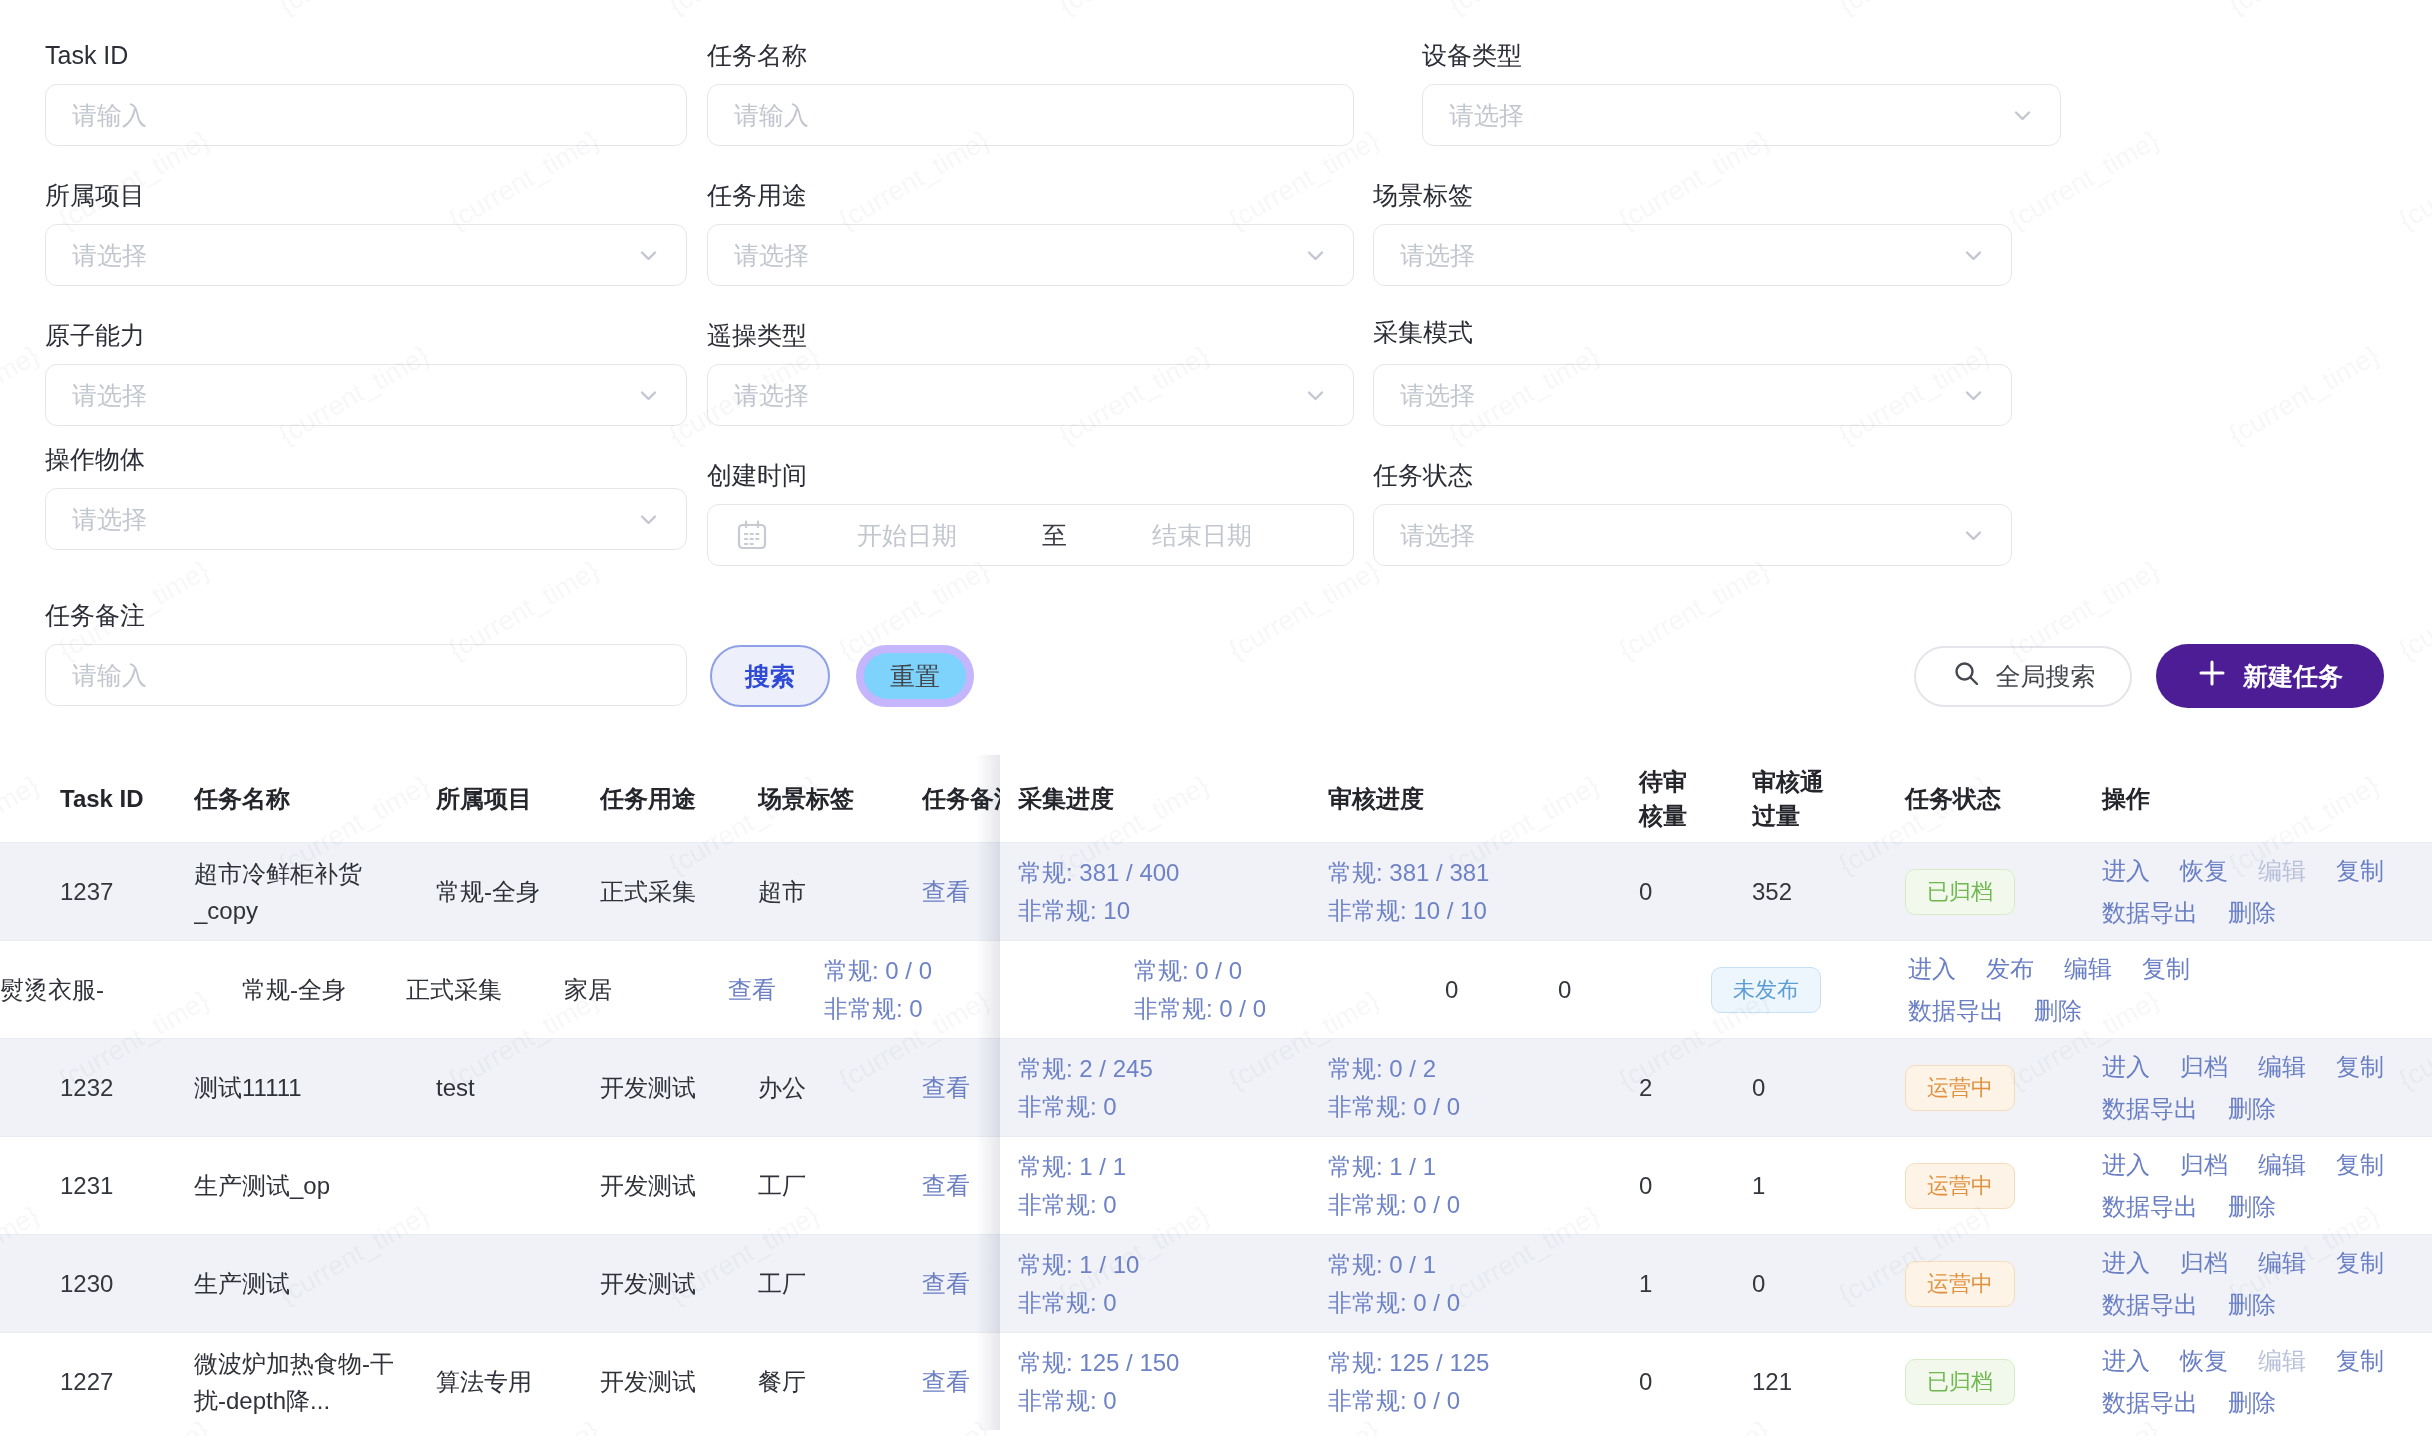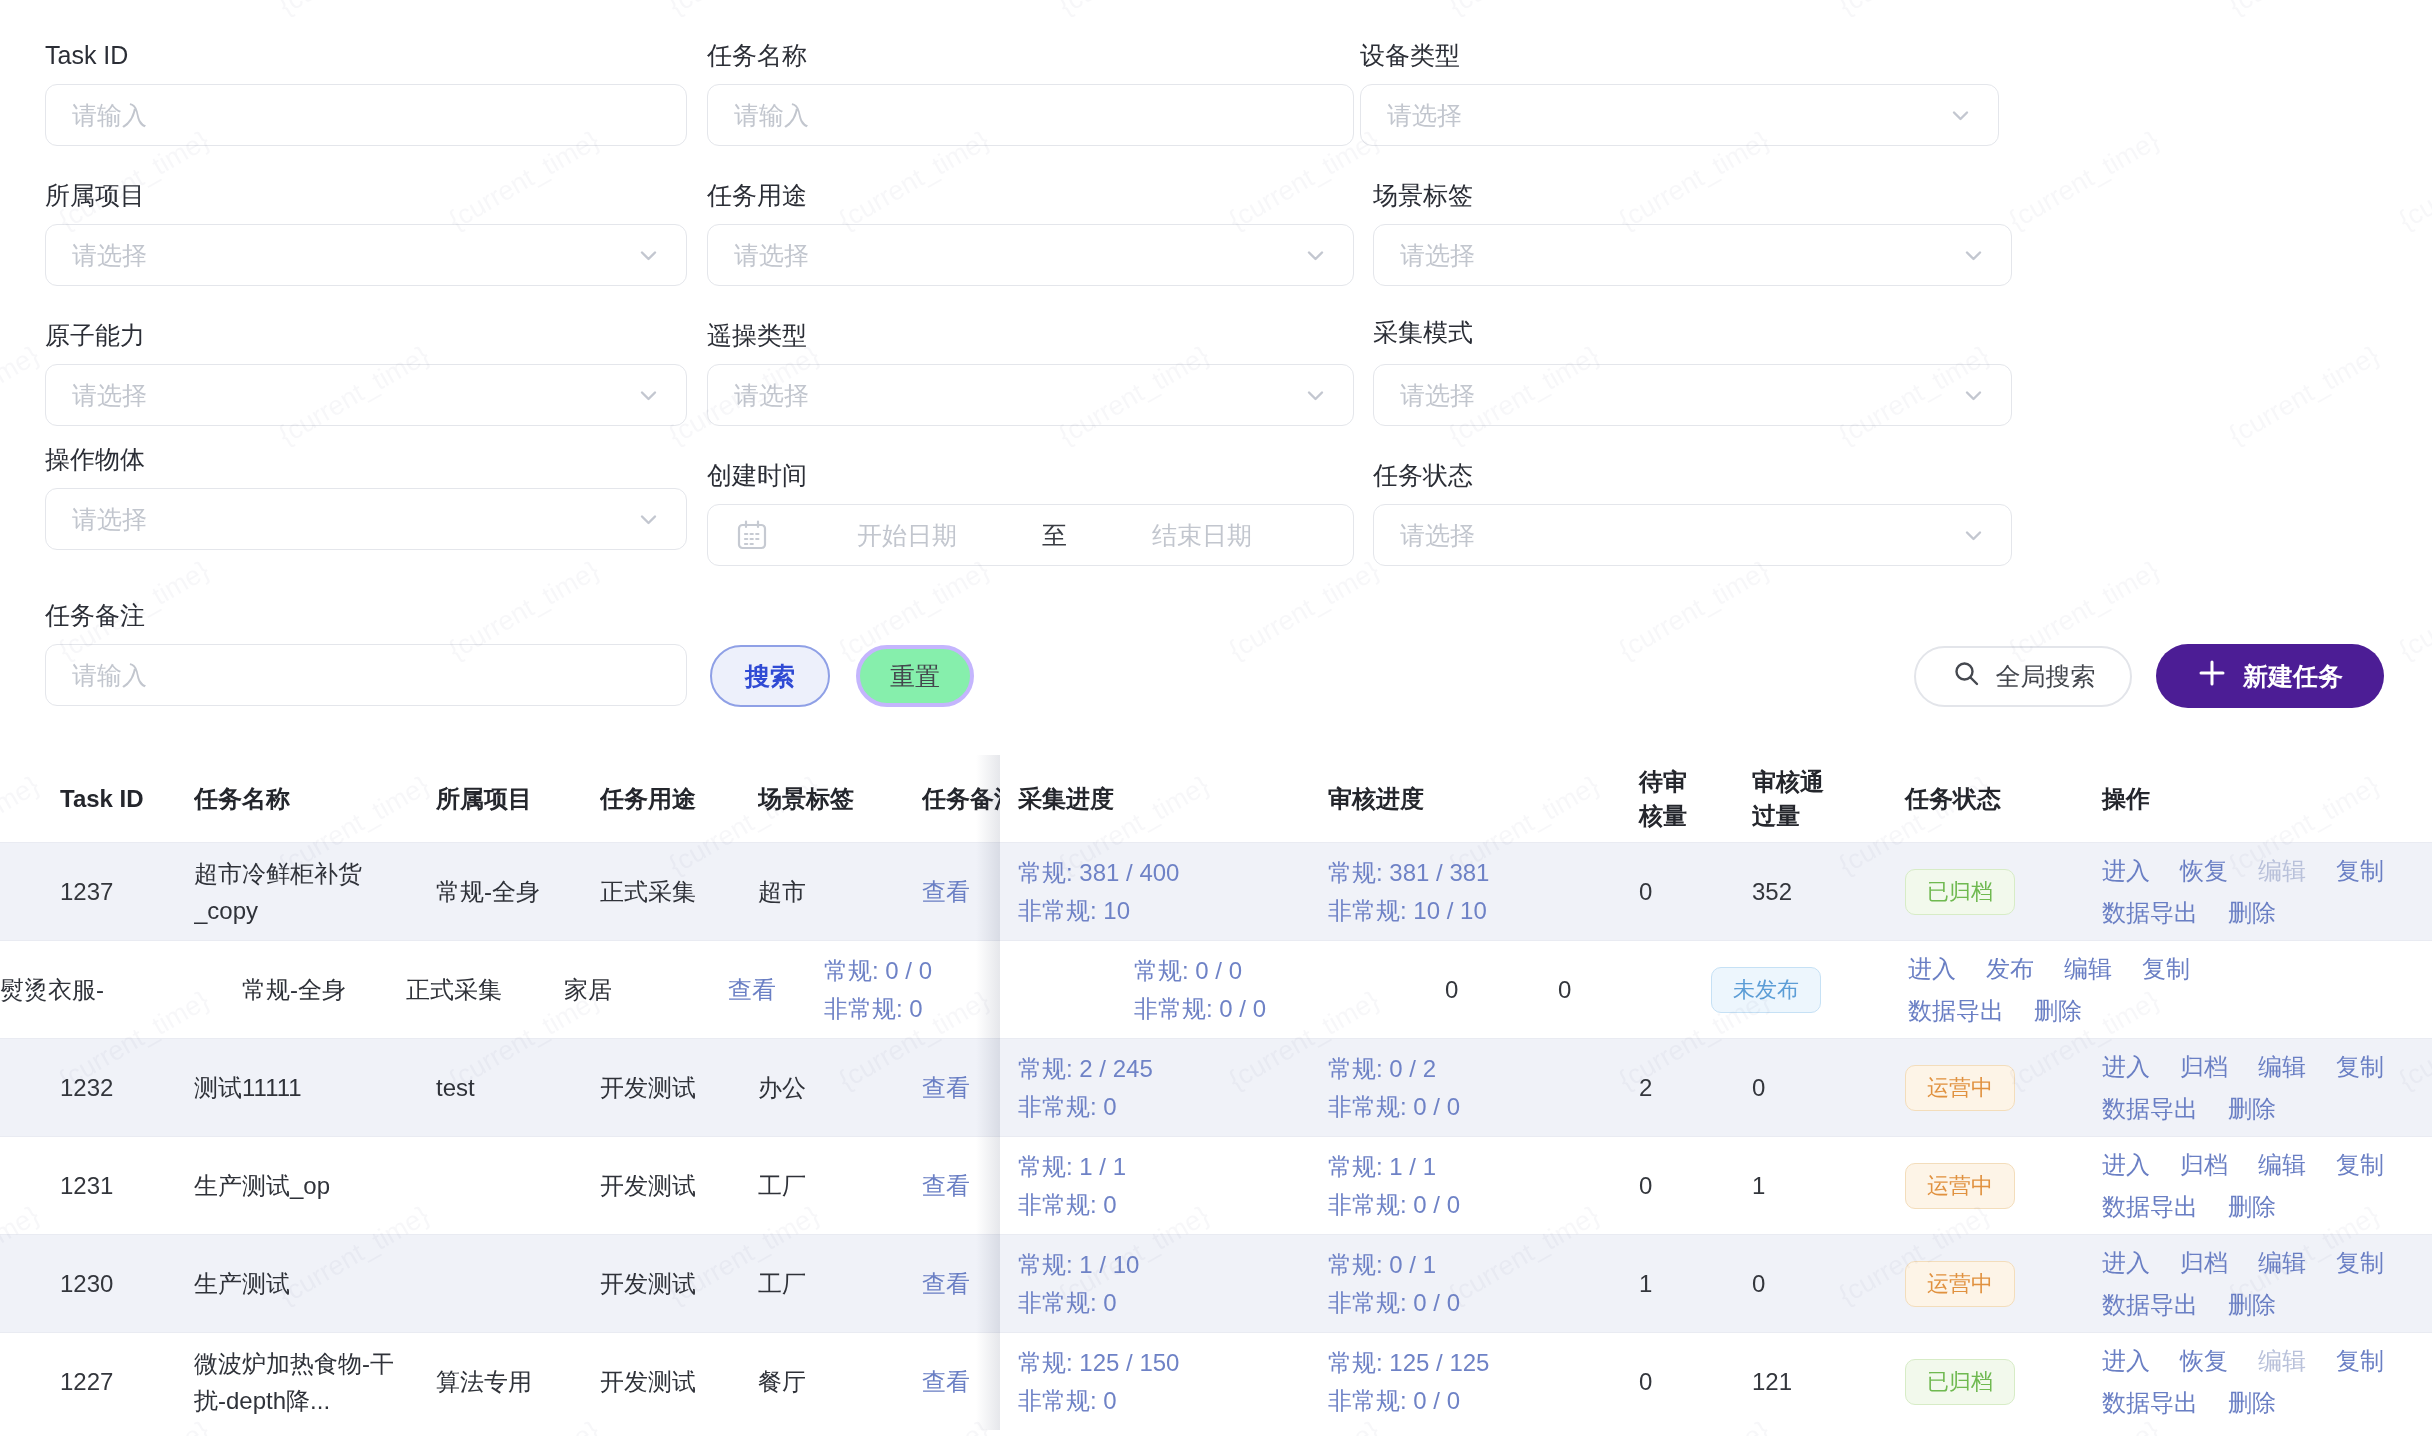--- a/index.html
+++ b/index.html
@@ -26,21 +26,21 @@
   .control .chev{flex:0 0 auto;display:flex;}
   .daterange .ph{flex:1 1 0;text-align:center;}
   .daterange .sep{color:#3a3d44;font-size:25px;flex:0 0 auto;padding:0 8px;}
   .daterange .cal{flex:0 0 auto;display:flex;margin-right:10px;}
   
   .btn{
     box-sizing:border-box;position:absolute;display:flex;align-items:center;justify-content:center;
     border-radius:34px;font-size:25px;cursor:pointer;white-space:nowrap;
   }
   #btn-search{left:710px;top:645px;width:120px;height:62px;background:#edf0fb;border:2px solid #8fa0e6;color:#2f4ad4;font-weight:700;}
-  #btn-reset{left:856px;top:645px;width:118px;height:62px;background:#86efac;border:4px solid #c4b5fd;color:#43464d;}
+  #btn-reset{left:856px;top:645px;width:118px;height:62px;background:#7dd3fc;border:8px solid #c4b5fd;color:#43464d;}
   #btn-global{left:1914px;top:646px;width:218px;height:61px;background:#fff;border:2px solid #e3e5ea;color:#43464d;gap:13px;}
   #btn-new{left:2156px;top:644px;width:228px;height:64px;background:#4c1d95;border:none;color:#fff;font-weight:700;gap:16px;}
   
   #task-table{position:absolute;left:0;top:755px;width:2432px;z-index:1;}
   .tr{display:flex;width:2432px;box-sizing:border-box;}
   .thead{height:87px;background:#fff;font-weight:700;color:#24262c;}
   .tbody-row{height:98px;border-top:1px solid #e9ebf2;}
   .tbody-row.striped{background:#f0f2f8;}
   .td,.th{box-sizing:border-box;display:flex;align-items:center;font-size:24px;overflow:hidden;}
   .c-taskid{width:194px;padding-left:60px;}
@@ -85,21 +85,21 @@
       <div class="control">
         <span class="ph">请输入</span>
       </div>
     </div>
     <div class="field" style="left: 707px; top: 40px; width: 647px;">
       <div class="flabel">任务名称</div>
       <div class="control">
         <span class="ph">请输入</span>
       </div>
     </div>
-    <div class="field" style="left: 1360px; top: 40px; width: 639px;">
+    <div class="field" style="left: 1422px; top: 40px; width: 639px;">
       <div class="flabel">设备类型</div>
       <div class="control">
         <span class="ph">请选择</span>
         <span class="chev">
           <svg width="27" height="27" viewBox="0 0 27 27" fill="none">
             <path d="M7 10.5 L13.5 17 L20 10.5" stroke="#c3c7d0" stroke-width="2.4" fill="none" stroke-linecap="round" stroke-linejoin="round"></path>
           </svg>
         </span>
       </div>
     </div>

